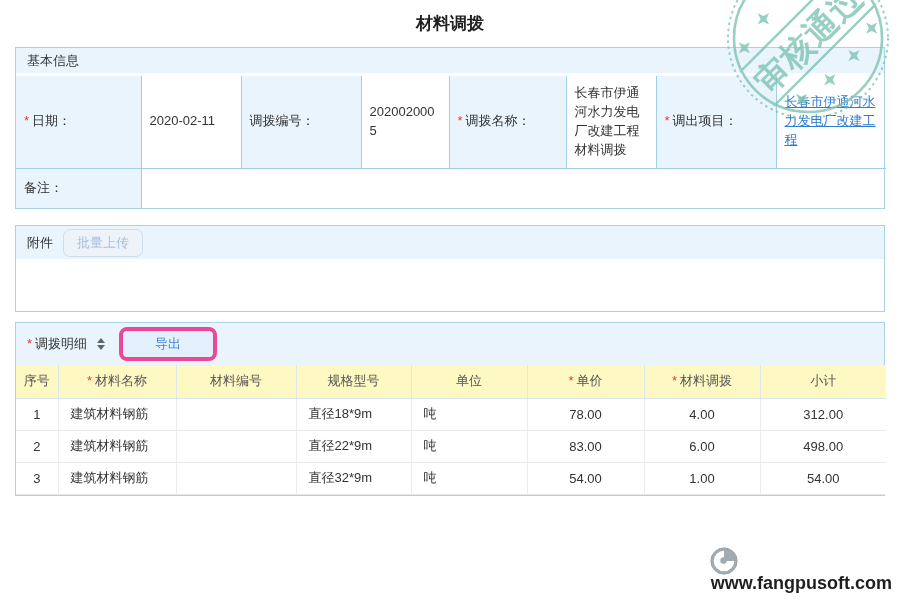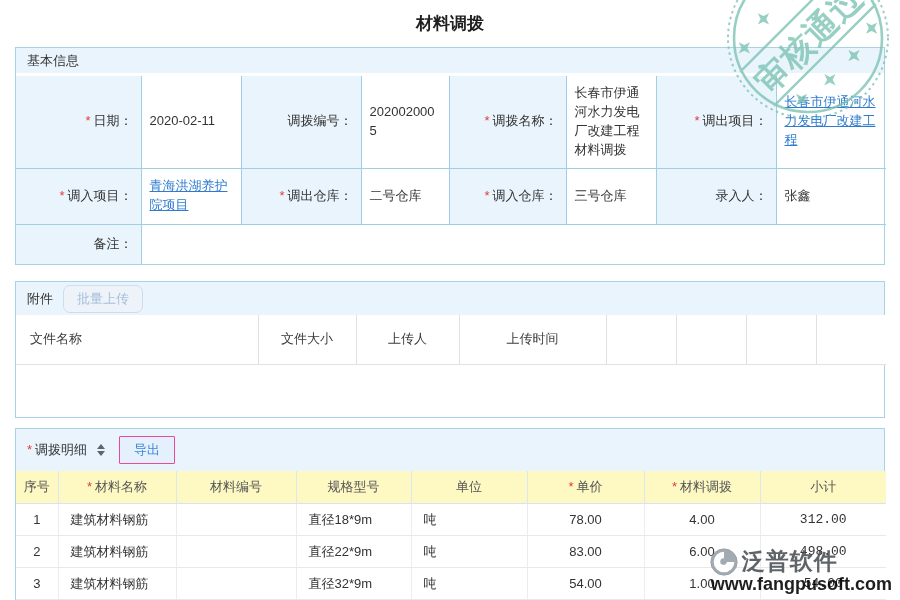--- a/index.html
+++ b/index.html
@@ -25,21 +25,21 @@
 
   table { border-collapse:collapse; table-layout:fixed; width:100%; }
   .form-table td {
     border:1px solid #9fcfe6; padding:5px 8px; vertical-align:middle;
     line-height:1.45; word-break:break-all;
   }
   .form-table td:first-child { border-left:0; }
   .form-table td:last-child { border-right:0; }
   .form-table tr:first-child td { border-top:0; }
   .form-table tr:last-child td { border-bottom:0; }
-  .form-table .lbl { background:#e9f4fc; text-align:right; color:#333; }
+  .form-table .lbl { background:#e9f4fc; color:#333; }
   .star { color:#e23b3b; margin-right:3px; font-style:normal; }
   a.lnk { color:#2f7bd0; text-decoration:underline; cursor:pointer; }
 
   .sec-attach { margin-top:16px; }
   .sec-attach .sec-head { height:33px; gap:10px; }
   .btn-upload {
     background:#eef3f9; border:1px solid #ccdded; color:#a7bedb;
     border-radius:7px; padding:4px 13px; font-size:13px; cursor:pointer;
   }
   .attach-table th {
@@ -50,34 +50,34 @@
   .attach-table th:first-child { text-align:left; padding-left:14px; }
   .attach-table th:last-child { border-right:0; }
   .attach-body { height:52px; background:#fff; }
 
   .sec-detail { margin-top:10px; }
   .sec-detail .sec-head { height:42px; gap:8px; }
   .sorter { display:inline-flex; flex-direction:column; gap:2px; margin-left:2px; cursor:pointer; }
   .tri-up { width:0; height:0; border-left:4px solid transparent; border-right:4px solid transparent; border-bottom:5px solid #5a6570; }
   .tri-down { width:0; height:0; border-left:4px solid transparent; border-right:4px solid transparent; border-top:5px solid #5a6570; }
   .btn-export {
-    background:#e4f0fc; border:1px solid #ec4899; color:#4085d6;
-    border-radius:1px; padding:4px 14px; font-size:13px; margin-left:6px; cursor:pointer;
+    background:#e4f0fc; border:4px solid #ec4899; color:#4085d6;
+    border-radius:8px; padding:4px 32px; font-size:13px; margin-left:6px; cursor:pointer;
   }
   .detail-table td { height:33px; vertical-align:middle; }
   .detail-table thead td {
     color:#555; text-align:center; border-bottom:1px solid #d5e4f0;
     border-right:1px solid #dbe7f1; background:#fef9c3;
   }
   .detail-table thead td:last-child { border-right:0; }
   .detail-table tbody td {
     height:32px; color:#333; border-bottom:1px solid #e8e8e8; border-right:1px solid #ececec;
     text-align:center; background:#fff;
   }
-  .detail-table tbody td:last-child { border-right:0;font-family:Liberation Mono, monospace; }
+  .detail-table tbody td:last-child { border-right:0; }
   .detail-table tbody td:nth-child(2),
   .detail-table tbody td:nth-child(4),
   .detail-table tbody td:nth-child(5) { text-align:left; padding-left:12px; }
 
   .stamp { position:absolute; top:-50px; right:6px; width:172px; height:176px; opacity:0.8; pointer-events:none; z-index:50; }
   .watermark { position:absolute; top:546px; right:8px; z-index:60; opacity:0.88; pointer-events:none; }
   .wm-row { display:flex; align-items:center; gap:3px; }
   .wm-name { font-size:23px; font-weight:bold; color:#4a4f55; letter-spacing:1px; }
   .wm-url { font-size:18px; font-weight:bold; color:#000000; margin-top:-3px; padding-left:2px; }
 </style>
@@ -107,67 +107,33 @@
           <tr style="height:92px">
         <td class="lbl"><i class="star">*</i><span>日期：</span></td>
         <td>2020-02-11</td>
         <td class="lbl">调拨编号：</td>
         <td>2020020005</td>
         <td class="lbl"><i class="star">*</i><span>调拨名称：</span></td>
         <td>长春市伊通河水力发电厂改建工程材料调拨</td>
         <td class="lbl"><i class="star">*</i><span>调出项目：</span></td>
         <td><a class="lnk">长春市伊通河水力发电厂改建工程</a></td>
       </tr>
-      <tr style="height:56px">
-        <td class="lbl"><i class="star">*</i><span>调入项目：</span></td>
-        <td><a class="lnk">青海洪湖养护院项目</a></td>
-        <td class="lbl"><i class="star">*</i><span>调出仓库：</span></td>
-        <td>二号仓库</td>
-        <td class="lbl"><i class="star">*</i><span>调入仓库：</span></td>
-        <td>三号仓库</td>
-        <td class="lbl">录入人：</td>
-        <td>张鑫</td>
-      </tr>
       <tr style="height:40px">
         <td class="lbl">备注：</td>
         <td colspan="7"></td>
       </tr>
     </tbody>
       </table>
   </div>
 
   <div class="section sec-attach">
     <div class="sec-head">
       <span>附件</span>
       <button class="btn-upload">批量上传</button>
     </div>
-    <table class="attach-table">
-      <colgroup>
-        <col style="width:242px">
-          <col style="width:98px">
-          <col style="width:103px">
-          <col style="width:147px">
-        <col style="width:70px">
-          <col style="width:70px">
-          <col style="width:70px">
-          <col style="width:70px">
-      </colgroup>
-      <tbody>
-          <tr>
-        <th>文件名称</th>
-        <th>文件大小</th>
-        <th>上传人</th>
-        <th>上传时间</th>
-        <th></th>
-        <th></th>
-        <th></th>
-        <th></th>
-      </tr>
-    </tbody>
-      </table>
     <div class="attach-body"></div>
   </div>
 
   <div class="section sec-detail">
     <div class="sec-head">
       <span><i class="star">*</i><span>调拨明细</span></span>
       <span class="sorter">
         <span class="tri-up"></span>
         <span class="tri-down"></span>
       </span>
@@ -254,16 +220,15 @@
   </g>
 </svg>
 
 <div class="watermark">
   <div class="wm-row">
     <svg width="30" height="30" viewBox="0 0 32 32">
       <circle cx="16" cy="16" r="14" fill="#97a0a8"></circle>
       <path d="M16 5 A11 11 0 1 0 27 16 L19 16 A3.5 3.5 0 1 1 15.5 12 L16 12 Z" fill="#ffffff"></path>
       <circle cx="16" cy="16" r="14" fill="none" stroke="#8a929b" stroke-width="1"></circle>
     </svg>
-    <span class="wm-name">泛普软件</span>
   </div>
   <div class="wm-url">www.fangpusoft.com</div>
 </div>
 
 </body></html>

